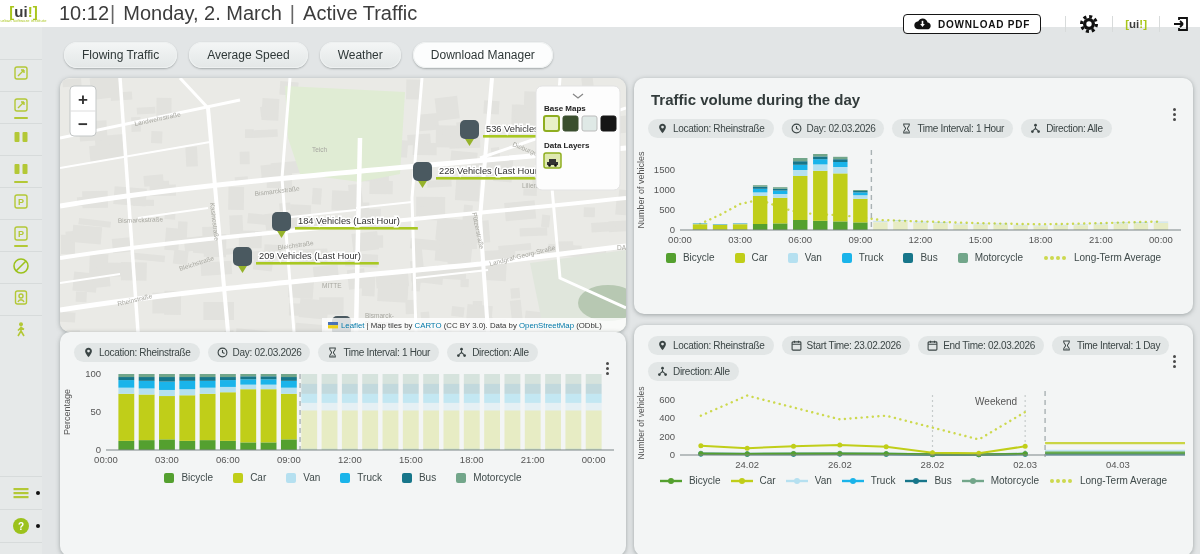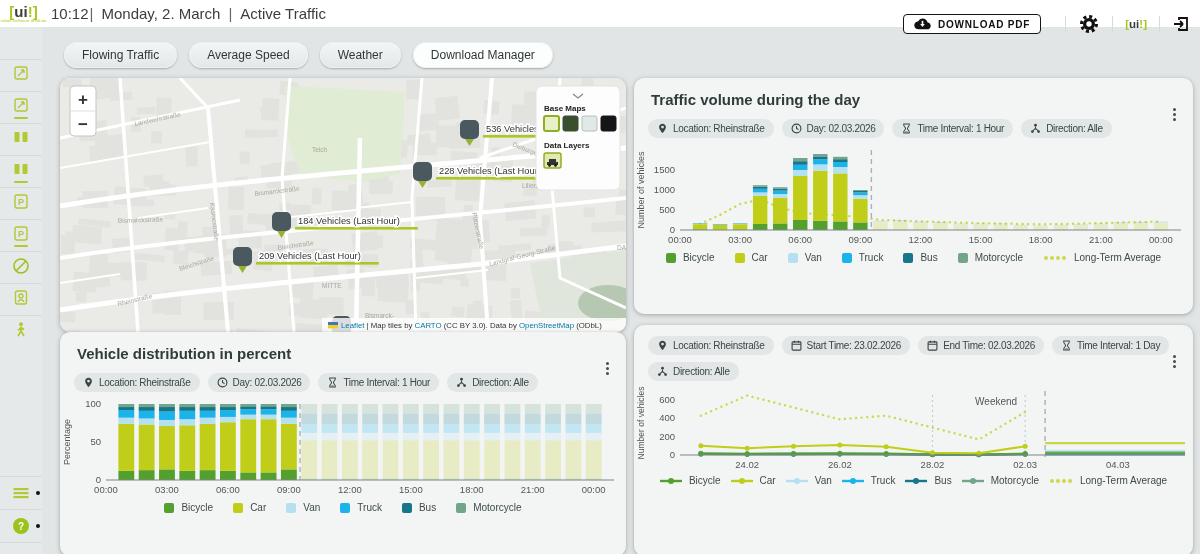--- a/index.html
+++ b/index.html
@@ -3,21 +3,21 @@
 <meta charset="utf-8">
 <style>
 *{margin:0;padding:0;box-sizing:border-box}
 html,body{width:1200px;height:554px;overflow:hidden;font-family:"Liberation Sans",sans-serif;background:#e2e5e6;position:relative}
 .header{position:absolute;left:0;top:0;width:1200px;height:27px;background:#fff;display:flex;align-items:center;z-index:5}
 .logo{width:47px;height:27px;display:flex;flex-direction:column;align-items:center;justify-content:center;line-height:1}
 .logo .l1{font-size:15px;font-weight:700}
 .logo .l1 .gr{color:#a9c61c}
 .logo .l1 .dk{color:#3c3c3c}
 .logo .l2{font-size:4px;color:#a9c61c;letter-spacing:.2px;white-space:nowrap}
-.hdr-title{margin-left:4px;font-size:15px;color:#3d3d3d;display:flex;align-items:center}
+.hdr-title{margin-left:12px;font-size:20px;color:#3d3d3d;display:flex;align-items:center}
 .hdr-title .sep{color:#666;font-weight:300}
 .hdr-title .s0{margin:0 8px 0 1px}
 .hdr-title .s1{margin:0 8px}
 .hdr-right{position:absolute;right:6px;top:16px;height:16px;display:flex;align-items:center}
 .dlbtn{display:flex;align-items:center;gap:7px;border:1.6px solid #161616;border-radius:4px;padding:3px 10px;font-size:10px;font-weight:700;letter-spacing:.8px;color:#111;background:#fff;margin-right:12px;font-family:"Liberation Sans",sans-serif}
 .hdiv{width:1px;height:16px;background:#d8dbdb;margin:0 12px}
 .uibadge{font-size:11.5px;font-weight:700}
 .uibadge .gr{color:#a9c61c}.uibadge .dk{color:#3c3c3c}
 .sidebar{position:absolute;left:0;top:27px;width:42px;height:527px;background:#e6e9e9}
 .sb-cell{position:absolute;left:0;width:42px;height:32px;border-top:1px solid #d7dbdb;display:flex;align-items:center;justify-content:center}
@@ -696,21 +696,20 @@
           <circle cx="9" cy="3" r="2" fill="#cdd94e"></circle>
           <circle cx="15" cy="3" r="2" fill="#cdd94e"></circle>
           <circle cx="21" cy="3" r="2" fill="#cdd94e"></circle>
         </svg>
         <span>Long-Term Average</span>
       </div>
     </div>
 </div>
 
 <div class="panel panel-dist">
-  <div class="p-title">Vehicle distribution in percent</div>
   <div class="kebab">
       <i></i>
       <i></i>
       <i></i>
     </div>
   <div class="chips" id="chips-dist">
       <div class="chip">
         <svg width="11" height="11" viewBox="0 0 12 12">
           <path d="M6 0.8 C3.9 0.8 2.3 2.4 2.3 4.4 C2.3 7 6 11.2 6 11.2 C6 11.2 9.7 7 9.7 4.4 C9.7 2.4 8.1 0.8 6 0.8 Z" fill="#3a4444"></path>
           <circle cx="6" cy="4.4" r="1.5" fill="#e2e6e6"></circle>

